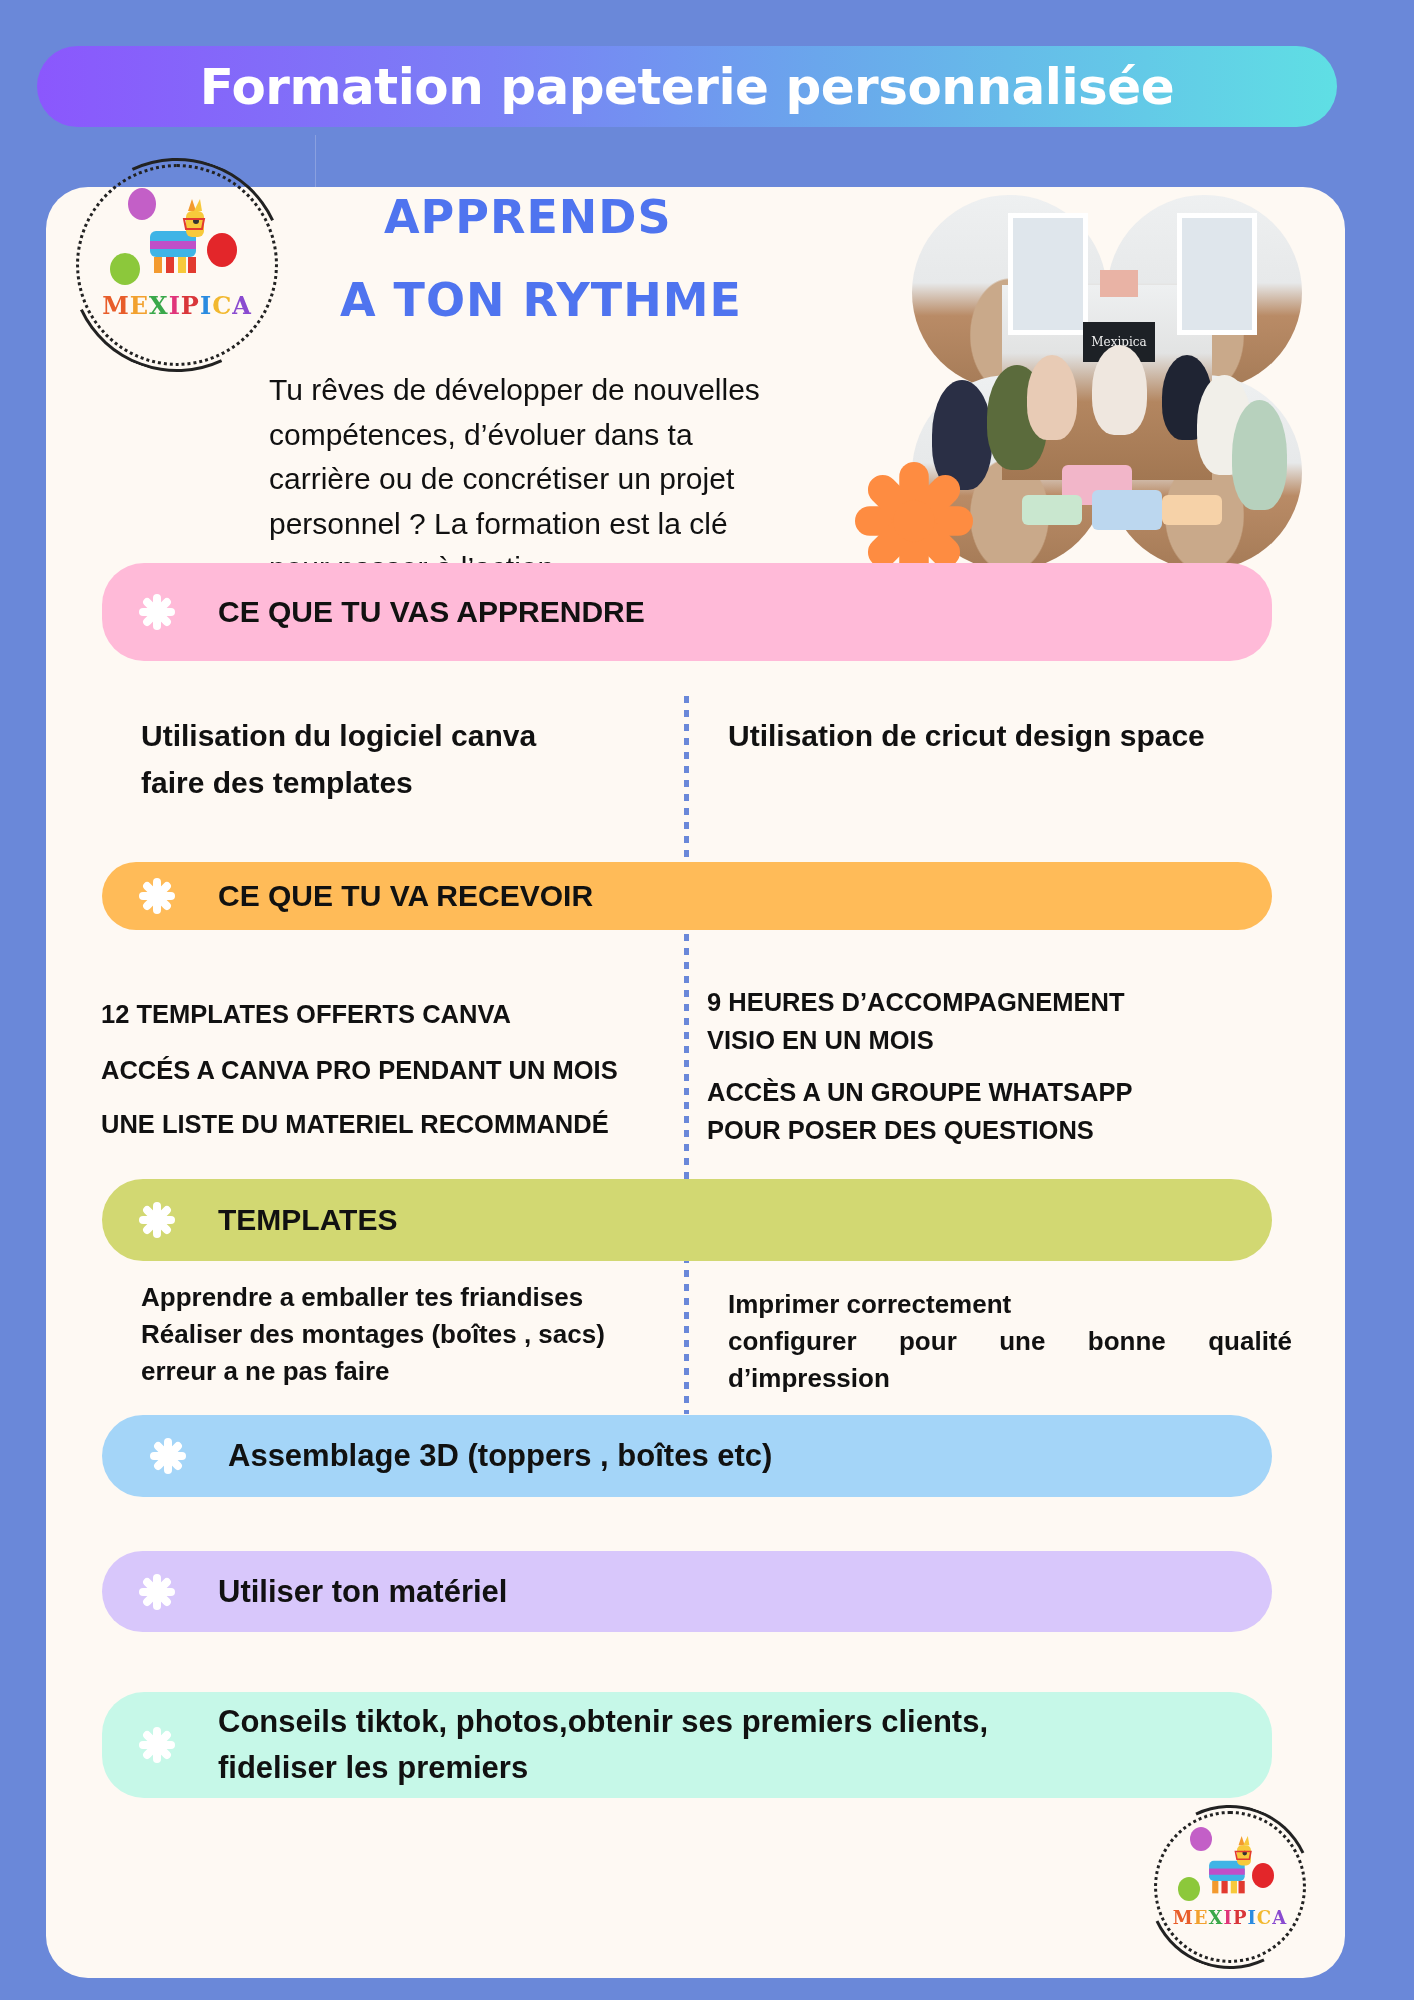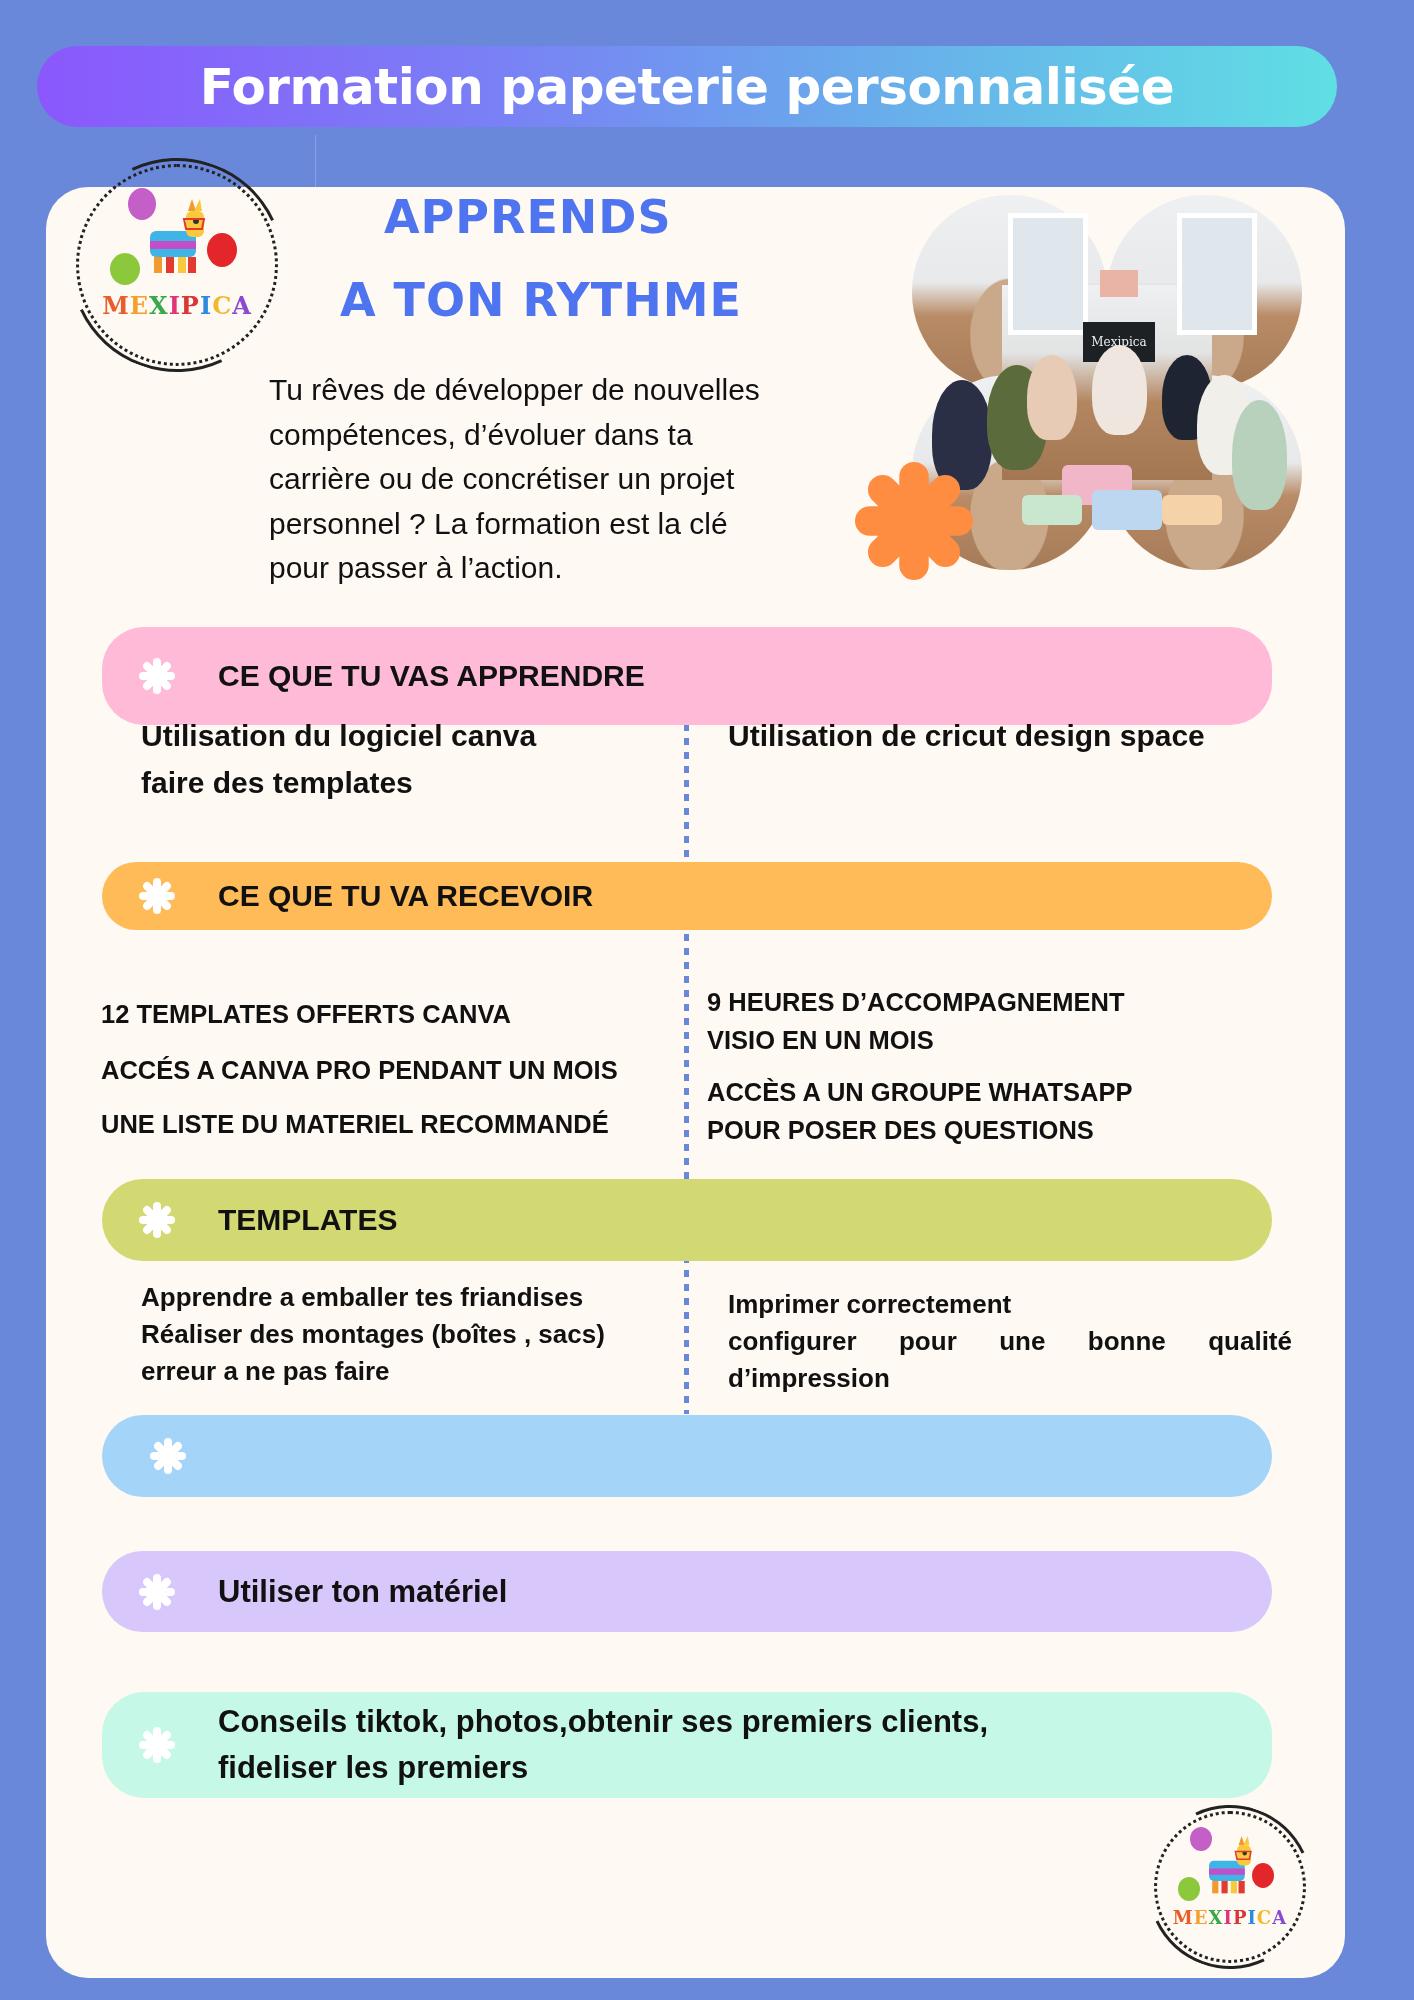--- a/index.html
+++ b/index.html
@@ -95,21 +95,21 @@
     display:flex; align-items:center;
   }
   .bar .star {
     position:absolute; left:35px; top:50%; transform:translateY(-50%);
     width:40px; height:40px;
   }
   .bar .label {
     position:absolute; left:116px; font-size:30px; font-weight:bold; color:#111;
     line-height:46px;
   }
-  .bar-pink   { top:627px;  height:98px;  background:#ffbad8; }
+  .bar-pink   { top:563px;  height:98px;  background:#ffbad8; }
   .bar-orange { top:862px;  height:68px;  background:#ffbb58; }
   .bar-green  { top:1179px; height:82px;  background:#d2d872; }
   .bar-blue   { top:1415px; height:82px;  background:#a4d5f8; }
   .bar-purple { top:1551px; height:81px;  background:#d8c7fb; }
   .bar-mint   { top:1692px; height:106px; background:#c6f8e8; }
 
   .divider {
     position:absolute; left:684px; top:696px; width:5px; height:718px;
     background:repeating-linear-gradient(180deg,#6a88d9 0 7px,transparent 7px 14px);
   }
@@ -276,20 +276,21 @@
       <span>bonne</span>
       <span>qualité</span>
     </div>
   <div>d’impression</div>
 </div>
 
 <div class="bar bar-blue">
   <svg class="star" style="left:46px">
       <use href="#daisy"></use>
     </svg>
+  <span class="label" style="left:126px; font-size:31px;">Assemblage 3D (toppers , boîtes etc)</span>
 </div>
 
 <div class="bar bar-purple">
   <svg class="star">
       <use href="#daisy"></use>
     </svg>
   <span class="label" style="font-size:31px;">Utiliser ton matériel</span>
 </div>
 
 <div class="bar bar-mint">

